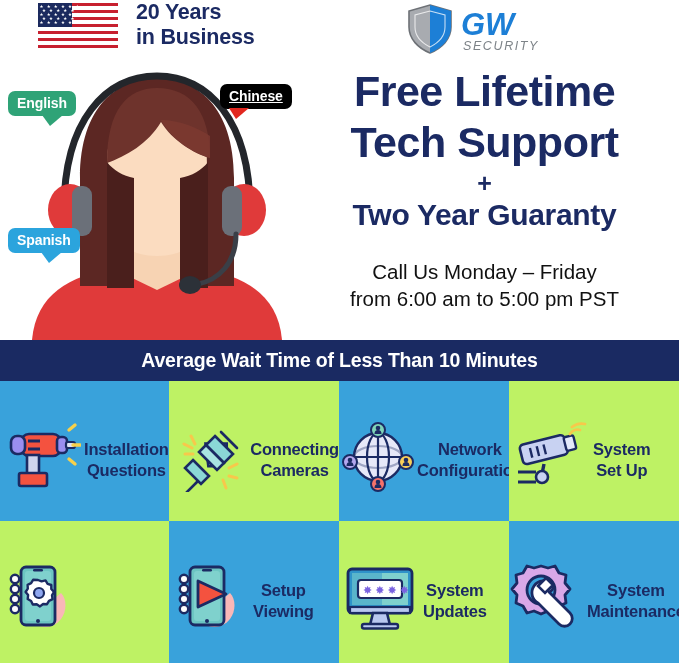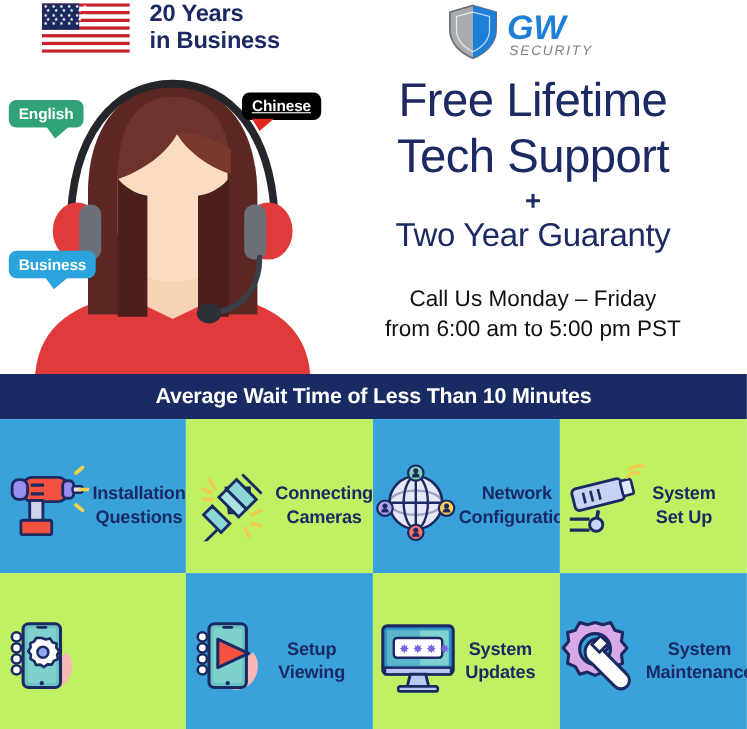--- a/index.html
+++ b/index.html
@@ -71,31 +71,31 @@
   .gw-logo svg { display:block; }
 
   
   .headline {
     position: absolute; left: 290px; top: 66px;
     width: 389px;
     text-align: center;
     color: #1b2a63;
   }
   .headline .h1 {
-    font-size: 43px; font-weight: normal;
+    font-size: 43px; font-weight: bold;
     line-height: 51px; letter-spacing: -0.5px;
     white-space: nowrap;
   }
   .headline .plus {
     font-size: 25px; font-weight: bold;
     line-height: 26px;
     margin-top: 2px;
   }
   .headline .h2 {
-    font-size: 30px; font-weight: normal;
+    font-size: 30px; font-weight: bold;
     line-height: 38px; letter-spacing: -0.3px;
     white-space: nowrap;
   }
   .hours {
     position: absolute; left: 290px; top: 258px;
     width: 389px;
     text-align: center;
     color: #111111;
     font-size: 20.5px;
     line-height: 27px;
@@ -278,21 +278,21 @@
       </svg>
     </div>
 
     <div class="bubble bubble-english">
       <span>English</span>
     </div>
     <div class="bubble bubble-chinese">
       <span>Chinese</span>
     </div>
     <div class="bubble bubble-spanish">
-      <span>Business</span>
+      <span>Spanish</span>
     </div>
 
     <div class="headline">
       <div class="h1">Free Lifetime</div>
       <div class="h1">Tech Support</div>
       <div class="plus">+</div>
       <div class="h2">Two Year Guaranty</div>
     </div>
 
     <div class="hours">

